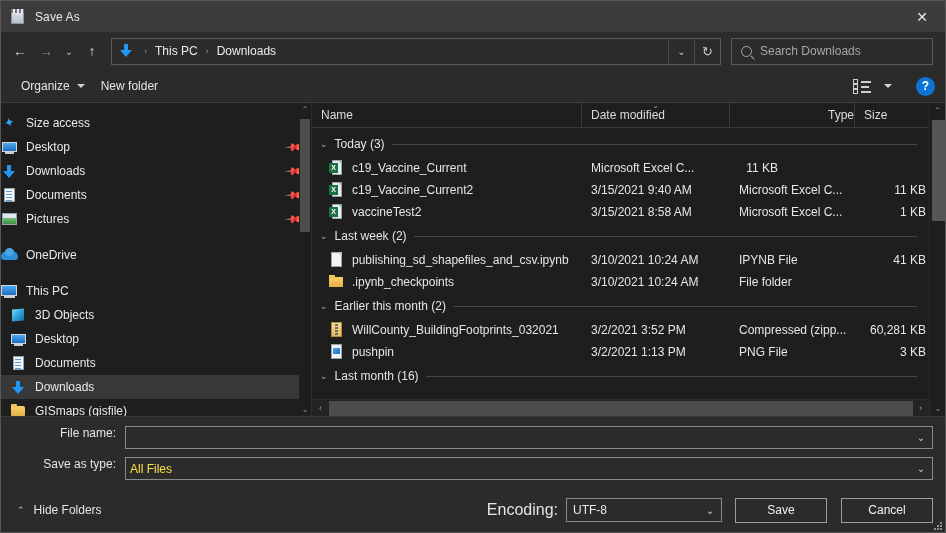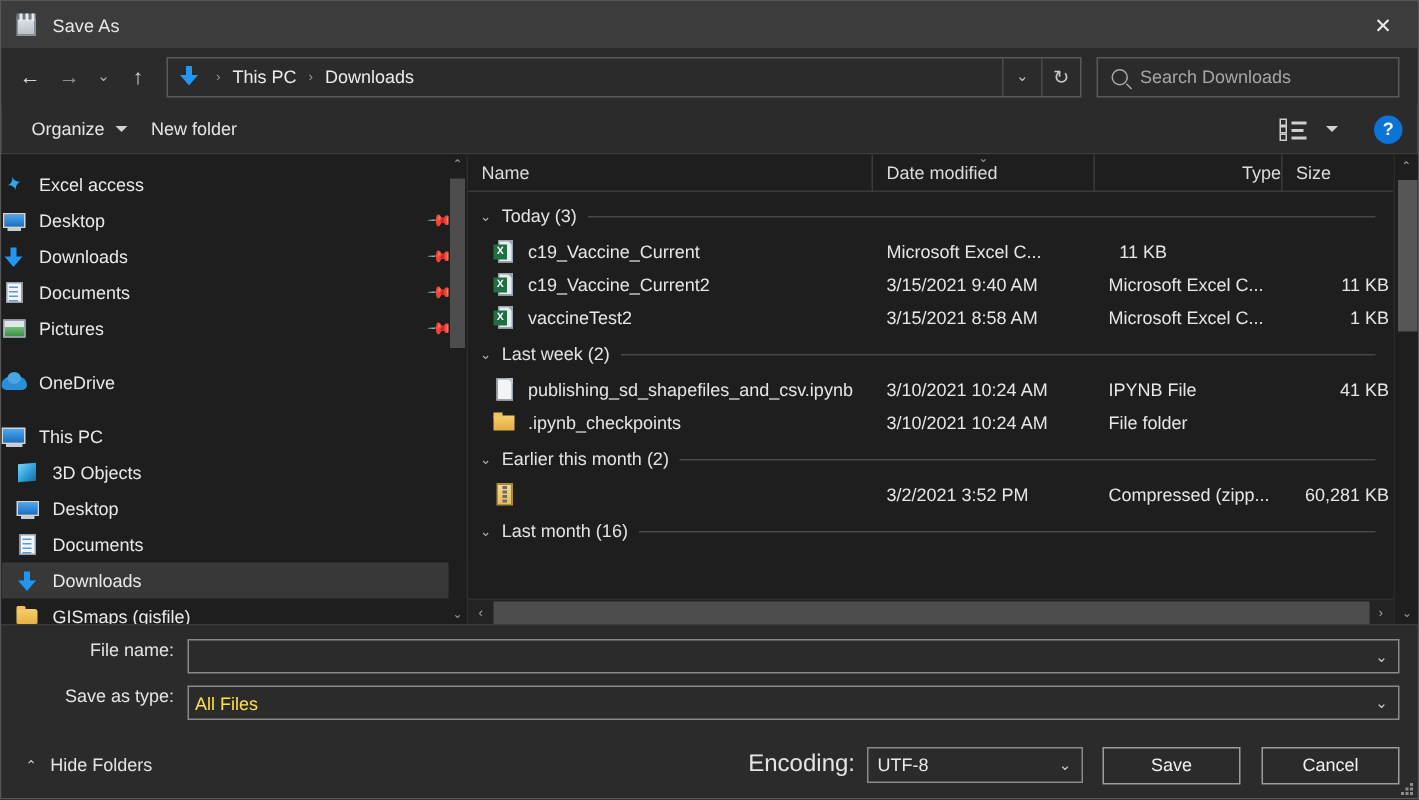--- a/index.html
+++ b/index.html
@@ -402,21 +402,21 @@
     background: #2b2b2b; position: relative;
   }
   .hide-folders {
     display: flex; align-items: center; gap: 9px;
     font-size: 12px; color: #e4e4e4; padding: 4px 4px;
   }
   .hf-chev { color: #c9c9c9; font-size: 9px; }
   .foot-spacer { flex: 1; }
   .enc-label { font-size: 16px; color: #e4e4e4; margin-right: 8px; }
   .enc-select {
-    width: 144px; height: 24px; flex: none;
+    width: 156px; height: 24px; flex: none;
     border: 1px solid #8a8a8a; background: #2b2b2b;
     display: flex; align-items: center; padding-left: 6px;
     margin-right: 13px;
   }
   .enc-val { font-size: 12px; color: #eaeaea; flex: 1; }
   .btn {
     width: 92px; height: 25px; flex: none;
     border: 1px solid #9d9d9d; background: #2b2b2b;
     color: #f0f0f0; font-size: 12px;
     display: flex; align-items: center; justify-content: center;
@@ -502,21 +502,21 @@
 
   <div class="body">
 
     <div class="sidebar">
       <div class="nav-list">
 
         <div class="nav-row">
           <span class="ni">
               <span class="ic-star">✦</span>
             </span>
-          <span class="nav-label">Excel access</span>
+          <span class="nav-label">Size access</span>
         </div>
         <div class="nav-row">
           <span class="ni">
               <span class="ic-monitor"></span>
               <span class="ic-monitor-base"></span>
             </span>
           <span class="nav-label">Desktop</span>
           <span class="pin">📌</span>
         </div>
         <div class="nav-row">
@@ -702,24 +702,36 @@
             <div class="group-head">
               <span class="grp-chev">⌄</span>
               <span class="grp-text">Earlier this month (2)</span>
               <span class="grp-rule"></span>
             </div>
             <div class="file-row">
               <div class="fr-name">
                 <span class="fr-icon">
                     <span class="fi-zip"></span>
                   </span>
+                <span class="fr-text">WillCounty_BuildingFootprints_032021</span>
               </div>
               <div class="fr-date">3/2/2021 3:52 PM</div>
               <div class="fr-type">Compressed (zipp...</div>
               <div class="fr-size">60,281 KB</div>
+            </div>
+            <div class="file-row">
+              <div class="fr-name">
+                <span class="fr-icon">
+                    <span class="fi-png"></span>
+                  </span>
+                <span class="fr-text">pushpin</span>
+              </div>
+              <div class="fr-date">3/2/2021 1:13 PM</div>
+              <div class="fr-type">PNG File</div>
+              <div class="fr-size">3 KB</div>
             </div>
 
             <div class="group-head">
               <span class="grp-chev">⌄</span>
               <span class="grp-text">Last month (16)</span>
               <span class="grp-rule"></span>
             </div>
           </div>
 
           <div class="fp-hscroll">

